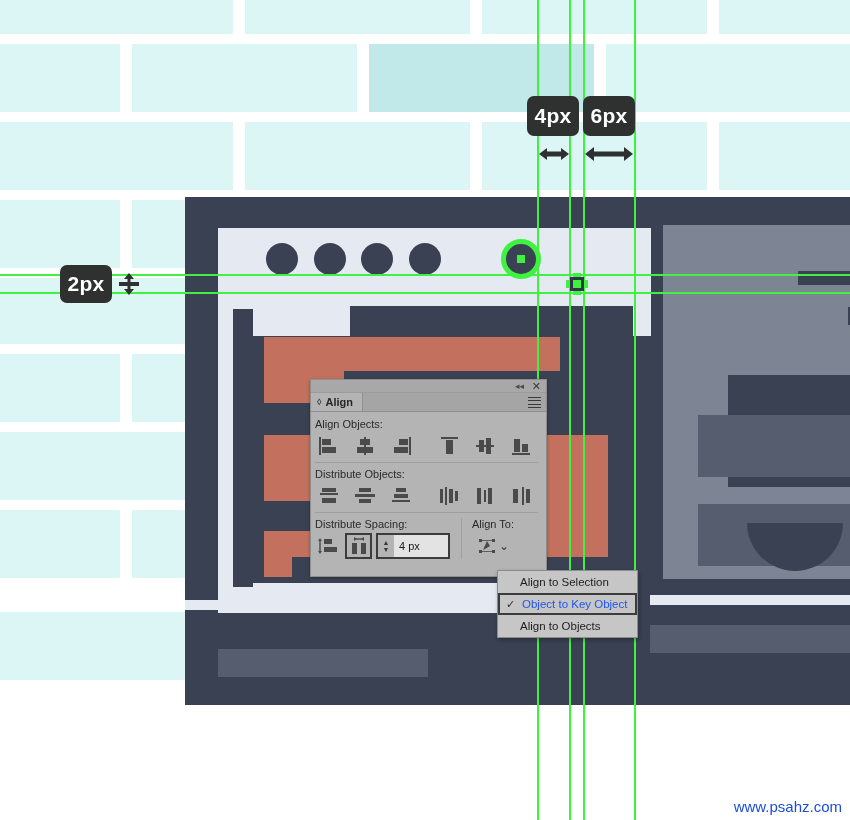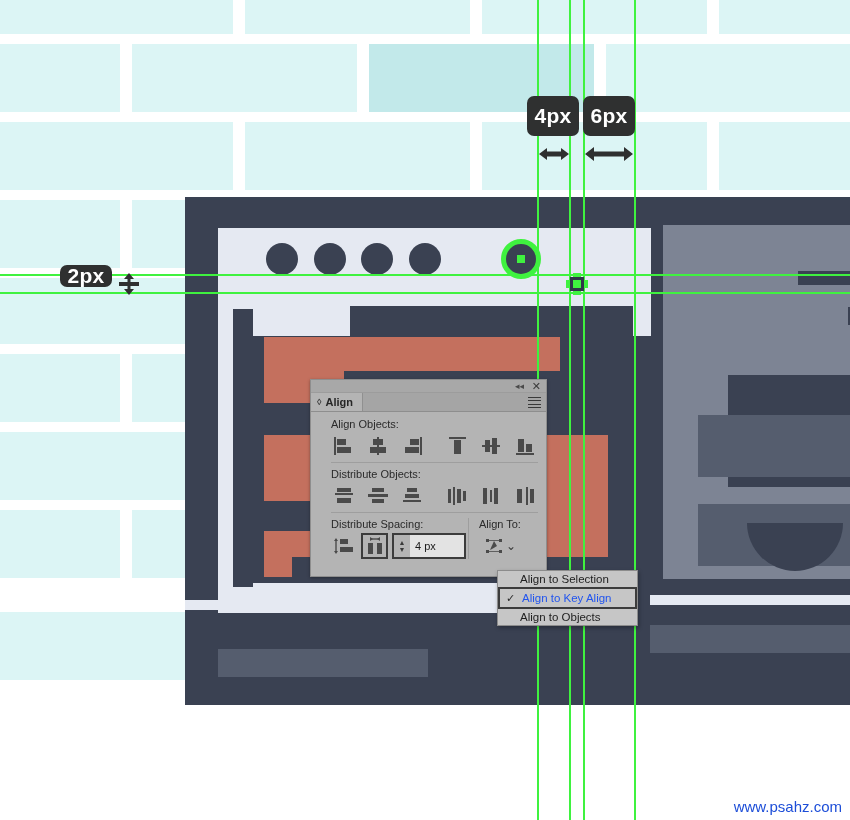--- a/index.html
+++ b/index.html
@@ -147,21 +147,21 @@
     font-size: 11px; font-weight: bold; color: #262626;
     border-right: 1px solid #909090;
   }
   .tab-diamond { font-size: 9px; color: #3a3a3a; }
   .panel-menu {
     position: absolute; right: 5px; top: 4px;
     width: 13px; height: 11px;
     display: flex; flex-direction: column; justify-content: space-between;
   }
   .panel-menu i { display: block; height: 1px; background: #3a3a3a; }
-  .panel-body { padding: 6px 8px 0 20px; }
+  .panel-body { padding: 6px 8px 0 4px; }
   .sec-label {
     font-size: 11px; color: #2a2a2a; margin-bottom: 3px;
   }
   .icon-row {
     display: flex; align-items: center;
     height: 25px; margin-bottom: 4px;
   }
   .ic {
     width: 27px; height: 24px;
     display: flex; align-items: center; justify-content: center;
@@ -216,21 +216,21 @@
     position: absolute;
     left: 497px; top: 570px;
     width: 141px;
     background: #c6c6c6;
     border: 1px solid #8c8c8c;
     z-index: 80;
     font-size: 11.5px;
     box-shadow: 1px 2px 4px rgba(0,0,0,.3);
   }
   .dd-item {
-    height: 16px; display: flex; align-items: center;
+    height: 22px; display: flex; align-items: center;
     padding-left: 22px; color: #1e1e1e; position: relative;
   }
   .dd-item.sel {
     color: #2255ee;
     border: 2px solid #3c3c3c;
     height: 22px;
   }
   .dd-check {
     position: absolute; left: 6px; top: 3px;
     font-size: 11px; color: #2a2a2a;
@@ -368,21 +368,21 @@
 
   <div class="sel-ring" style="left:501px; top:239px;"></div>
   <div class="anchor" style="left:566px; top:273px;">
     <div class="cross-h"></div>
     <div class="cross-v"></div>
     <div class="box">
         <i></i>
       </div>
   </div>
 
-  <div class="badge" style="left:60px; top:265px; width:52px; height:22px;">
+  <div class="badge" style="left:60px; top:265px; width:52px; height:38px;">
     <span>2px</span>
   </div>
   <svg class="arrow-ico" style="left:118px; top:272px;" width="22" height="24" viewBox="0 0 22 24">
     <path d="M11 1 L16 7 L12.5 7 L12.5 17 L16 17 L11 23 L6 17 L9.5 17 L9.5 7 L6 7 Z" fill="#2f3030"></path>
     <path d="M1 12 L21 12" stroke="#2f3030" stroke-width="4"></path>
   </svg>
 
   <div class="badge" style="left:527px; top:96px; width:52px; height:40px;">
     <span>4px</span>
   </div>
@@ -565,21 +565,21 @@
 
     </div>
   </div>
 
   <div class="dropdown">
     <div class="dd-item">
       <span>Align to Selection</span>
     </div>
     <div class="dd-item sel">
       <span class="dd-check">✓</span>
-      <span>Align to Key Align</span>
+      <span>Object to Key Object</span>
     </div>
     <div class="dd-item">
       <span>Align to Objects</span>
     </div>
   </div>
 
   <div class="wm">
     <div class="wm-url">www.psahz.com</div>
   </div>
 

